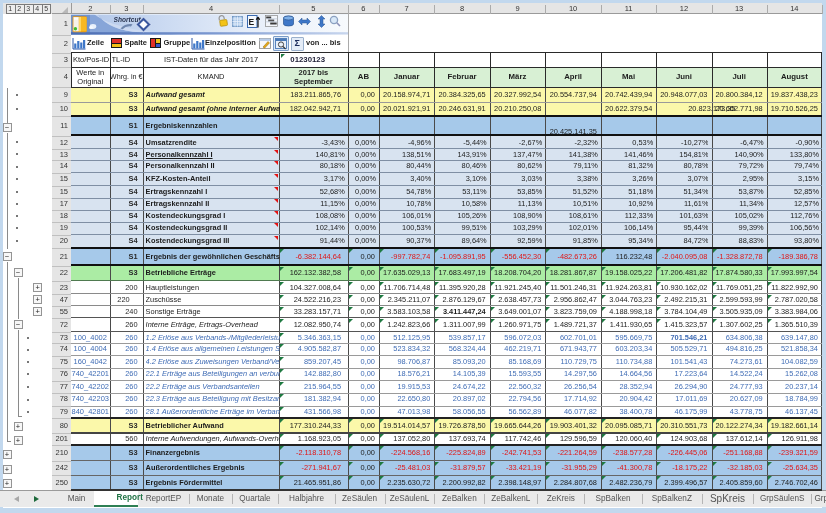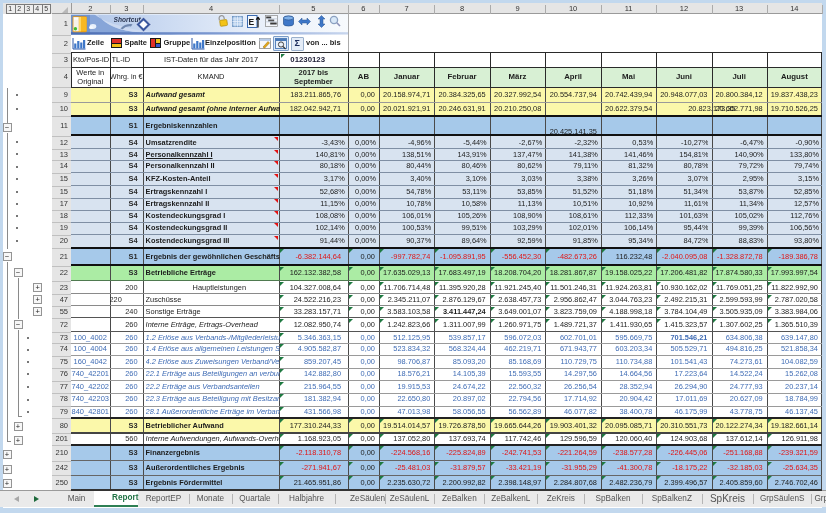--- a/index.html
+++ b/index.html
@@ -539,21 +539,21 @@
 <div class="vline" style="left:434.3px;top:280.6px;height:13.299999999999955px;"></div>
 <div class="vline" style="left:489.7px;top:280.6px;height:13.299999999999955px;"></div>
 <div class="vline" style="left:545.3px;top:280.6px;height:13.299999999999955px;"></div>
 <div class="vline" style="left:600.9px;top:280.6px;height:13.299999999999955px;"></div>
 <div class="vline" style="left:656.3px;top:280.6px;height:13.299999999999955px;"></div>
 <div class="vline" style="left:711.5px;top:280.6px;height:13.299999999999955px;"></div>
 <div class="vline" style="left:766.7px;top:280.6px;height:13.299999999999955px;"></div>
 <div class="vline" style="left:821.0px;top:280.6px;height:13.299999999999955px;"></div>
 <div class="abs" style="left:71px;top:293.4px;width:751px;height:1px;background:#8a8a8a;z-index:3"></div>
 <div class="cell " style="left:109.5px;top:280.6px;width:29.5px;height:13.299999999999955px;line-height:13.299999999999955px;text-align:right;padding-right:1.5px;color:#2a2a2a;">200</div>
-<div class="cell " style="left:145.6px;top:280.6px;width:134px;height:13.299999999999955px;line-height:13.299999999999955px;margin-left:47px;">Hauptleistungen</div>
+<div class="cell " style="left:145.6px;top:280.6px;width:134px;height:13.299999999999955px;line-height:13.299999999999955px;">Hauptleistungen</div>
 <div class="cell num " style="left:280px;top:280.6px;width:61.0px;height:13.299999999999955px;line-height:13.299999999999955px;padding-right:0;">104.327.008,64</div>
 <div class="cell num " style="left:348.8px;top:280.6px;width:26.19999999999999px;height:13.299999999999955px;line-height:13.299999999999955px;padding-right:0;">0,00</div>
 <div class="cell num " style="left:380px;top:280.6px;width:50.30000000000001px;height:13.299999999999955px;line-height:13.299999999999955px;padding-right:0;">11.706.714,48</div>
 <div class="cell num " style="left:435.3px;top:280.6px;width:50.39999999999998px;height:13.299999999999955px;line-height:13.299999999999955px;padding-right:0;">11.395.920,28</div>
 <div class="cell num " style="left:490.7px;top:280.6px;width:50.599999999999966px;height:13.299999999999955px;line-height:13.299999999999955px;padding-right:0;">11.921.245,40</div>
 <div class="cell num " style="left:546.3px;top:280.6px;width:50.60000000000002px;height:13.299999999999955px;line-height:13.299999999999955px;padding-right:0;">11.501.246,31</div>
 <div class="cell num " style="left:601.9px;top:280.6px;width:50.39999999999998px;height:13.299999999999955px;line-height:13.299999999999955px;padding-right:0;">11.924.263,81</div>
 <div class="cell num " style="left:657.3px;top:280.6px;width:50.200000000000045px;height:13.299999999999955px;line-height:13.299999999999955px;padding-right:0;">10.930.162,02</div>
 <div class="cell num " style="left:712.5px;top:280.6px;width:50.200000000000045px;height:13.299999999999955px;line-height:13.299999999999955px;padding-right:0;">11.769.051,25</div>
 <div class="cell num " style="left:767.7px;top:280.6px;width:50.299999999999955px;height:13.299999999999955px;line-height:13.299999999999955px;padding-right:0;">11.822.992,90</div>
@@ -575,21 +575,21 @@
 <div class="vline" style="left:379.0px;top:293.9px;height:11.900000000000034px;"></div>
 <div class="vline" style="left:434.3px;top:293.9px;height:11.900000000000034px;"></div>
 <div class="vline" style="left:489.7px;top:293.9px;height:11.900000000000034px;"></div>
 <div class="vline" style="left:545.3px;top:293.9px;height:11.900000000000034px;"></div>
 <div class="vline" style="left:600.9px;top:293.9px;height:11.900000000000034px;"></div>
 <div class="vline" style="left:656.3px;top:293.9px;height:11.900000000000034px;"></div>
 <div class="vline" style="left:711.5px;top:293.9px;height:11.900000000000034px;"></div>
 <div class="vline" style="left:766.7px;top:293.9px;height:11.900000000000034px;"></div>
 <div class="vline" style="left:821.0px;top:293.9px;height:11.900000000000034px;"></div>
 <div class="abs" style="left:71px;top:305.3px;width:751px;height:1px;background:#8a8a8a;z-index:3"></div>
-<div class="cell " style="left:109.5px;top:293.9px;width:29.5px;height:11.900000000000034px;line-height:11.900000000000034px;text-align:left;padding-right:1.5px;color:#2a2a2a;">220</div>
+<div class="cell " style="left:109.5px;top:293.9px;width:29.5px;height:11.900000000000034px;line-height:11.900000000000034px;text-align:center;padding-right:1.5px;color:#2a2a2a;">220</div>
 <div class="cell " style="left:145.6px;top:293.9px;width:134px;height:11.900000000000034px;line-height:11.900000000000034px;">Zuschüsse</div>
 <div class="cell num " style="left:280px;top:293.9px;width:61.0px;height:11.900000000000034px;line-height:11.900000000000034px;padding-right:0;">24.522.216,23</div>
 <div class="cell num " style="left:348.8px;top:293.9px;width:26.19999999999999px;height:11.900000000000034px;line-height:11.900000000000034px;padding-right:0;">0,00</div>
 <div class="cell num " style="left:380px;top:293.9px;width:50.30000000000001px;height:11.900000000000034px;line-height:11.900000000000034px;padding-right:0;">2.345.211,07</div>
 <div class="cell num " style="left:435.3px;top:293.9px;width:50.39999999999998px;height:11.900000000000034px;line-height:11.900000000000034px;padding-right:0;">2.876.129,67</div>
 <div class="cell num " style="left:490.7px;top:293.9px;width:50.599999999999966px;height:11.900000000000034px;line-height:11.900000000000034px;padding-right:0;">2.638.457,73</div>
 <div class="cell num " style="left:546.3px;top:293.9px;width:50.60000000000002px;height:11.900000000000034px;line-height:11.900000000000034px;padding-right:0;">2.956.862,47</div>
 <div class="cell num " style="left:601.9px;top:293.9px;width:50.39999999999998px;height:11.900000000000034px;line-height:11.900000000000034px;padding-right:0;">3.044.763,23</div>
 <div class="cell num " style="left:657.3px;top:293.9px;width:50.200000000000045px;height:11.900000000000034px;line-height:11.900000000000034px;padding-right:0;">2.492.215,31</div>
 <div class="cell num " style="left:712.5px;top:293.9px;width:50.200000000000045px;height:11.900000000000034px;line-height:11.900000000000034px;padding-right:0;">2.599.593,99</div>
@@ -1257,30 +1257,30 @@
 <div class="abs" style="left:27.0px;top:411.1px;width:2px;height:2px;background:#777;"></div>
 <div class="abs" style="left:13.5px;top:421.5px;width:9px;height:9px;border:1px solid #949494;background:#f7f7f7;color:#222;font-size:7.5px;line-height:7px;text-align:center;">+</div>
 <div class="abs" style="left:13.5px;top:436.0px;width:9px;height:9px;border:1px solid #949494;background:#f7f7f7;color:#222;font-size:7.5px;line-height:7px;text-align:center;">+</div>
 <div class="abs" style="left:2.5px;top:449.5px;width:9px;height:9px;border:1px solid #949494;background:#f7f7f7;color:#222;font-size:7.5px;line-height:7px;text-align:center;">+</div>
 <div class="abs" style="left:2.5px;top:464.5px;width:9px;height:9px;border:1px solid #949494;background:#f7f7f7;color:#222;font-size:7.5px;line-height:7px;text-align:center;">+</div>
 <div class="abs" style="left:2.5px;top:479.3px;width:9px;height:9px;border:1px solid #949494;background:#f7f7f7;color:#222;font-size:7.5px;line-height:7px;text-align:center;">+</div>
 <div class="abs" style="left:0;top:490.4px;width:826px;height:17.100000000000023px;background:#eaeaea;border-top:1px solid #9a9a9a;"></div>
 <div class="cell" style="left:59px;top:491.4px;width:35px;height:16.100000000000023px;line-height:16.100000000000023px;text-align:center;font-size:8.2px;color:#555;">Main</div>
 <div class="abs" style="left:94px;top:494.4px;width:1px;height:10.100000000000023px;background:#b5b5b5"></div>
 <div class="abs" style="left:94px;top:491.4px;width:44px;height:16.100000000000023px;background:#fff;border-bottom:2.2px solid #2e8054;"></div>
-<div class="cell b" style="left:112px;top:491.4px;width:44px;height:14.100000000000023px;line-height:14.100000000000023px;text-align:left;font-size:8.2px;color:#217346;">Report</div>
+<div class="cell b" style="left:99px;top:491.4px;width:44px;height:14.100000000000023px;line-height:14.100000000000023px;text-align:right;font-size:8.2px;color:#217346;">Report</div>
 <div class="cell" style="left:137.5px;top:491.4px;width:51.80000000000001px;height:16.100000000000023px;line-height:16.100000000000023px;text-align:center;font-size:8.2px;color:#555;">ReportEP</div>
 <div class="abs" style="left:189.3px;top:494.4px;width:1px;height:10.100000000000023px;background:#b5b5b5"></div>
 <div class="cell" style="left:189.3px;top:491.4px;width:42.19999999999999px;height:16.100000000000023px;line-height:16.100000000000023px;text-align:center;font-size:8.2px;color:#555;">Monate</div>
 <div class="abs" style="left:231.5px;top:494.4px;width:1px;height:10.100000000000023px;background:#b5b5b5"></div>
 <div class="cell" style="left:231.5px;top:491.4px;width:46.89999999999998px;height:16.100000000000023px;line-height:16.100000000000023px;text-align:center;font-size:8.2px;color:#555;">Quartale</div>
 <div class="abs" style="left:278.4px;top:494.4px;width:1px;height:10.100000000000023px;background:#b5b5b5"></div>
 <div class="cell" style="left:278.4px;top:491.4px;width:56.400000000000034px;height:16.100000000000023px;line-height:16.100000000000023px;text-align:center;font-size:8.2px;color:#555;">Halbjahre</div>
 <div class="abs" style="left:334.8px;top:494.4px;width:1px;height:10.100000000000023px;background:#b5b5b5"></div>
-<div class="cell" style="left:334.8px;top:491.4px;width:49.69999999999999px;height:16.100000000000023px;line-height:16.100000000000023px;text-align:center;font-size:8.2px;color:#555;margin-left:8px;">ZeSäulen</div>
+<div class="cell" style="left:334.8px;top:491.4px;width:49.69999999999999px;height:16.100000000000023px;line-height:16.100000000000023px;text-align:center;font-size:8.2px;color:#555;">ZeSäulen</div>
 <div class="abs" style="left:384.5px;top:494.4px;width:1px;height:10.100000000000023px;background:#b5b5b5"></div>
 <div class="cell" style="left:384.5px;top:491.4px;width:49.89999999999998px;height:16.100000000000023px;line-height:16.100000000000023px;text-align:center;font-size:8.2px;color:#555;">ZeSäulenL</div>
 <div class="abs" style="left:434.4px;top:494.4px;width:1px;height:10.100000000000023px;background:#b5b5b5"></div>
 <div class="cell" style="left:434.4px;top:491.4px;width:50.0px;height:16.100000000000023px;line-height:16.100000000000023px;text-align:center;font-size:8.2px;color:#555;">ZeBalken</div>
 <div class="abs" style="left:484.4px;top:494.4px;width:1px;height:10.100000000000023px;background:#b5b5b5"></div>
 <div class="cell" style="left:484.4px;top:491.4px;width:52.89999999999998px;height:16.100000000000023px;line-height:16.100000000000023px;text-align:center;font-size:8.2px;color:#555;">ZeBalkenL</div>
 <div class="abs" style="left:537.3px;top:494.4px;width:1px;height:10.100000000000023px;background:#b5b5b5"></div>
 <div class="cell" style="left:537.3px;top:491.4px;width:46.90000000000009px;height:16.100000000000023px;line-height:16.100000000000023px;text-align:center;font-size:8.2px;color:#555;">ZeKreis</div>
 <div class="abs" style="left:584.2px;top:494.4px;width:1px;height:10.100000000000023px;background:#b5b5b5"></div>
 <div class="cell" style="left:584.2px;top:491.4px;width:57.89999999999998px;height:16.100000000000023px;line-height:16.100000000000023px;text-align:center;font-size:8.2px;color:#555;">SpBalken</div>

